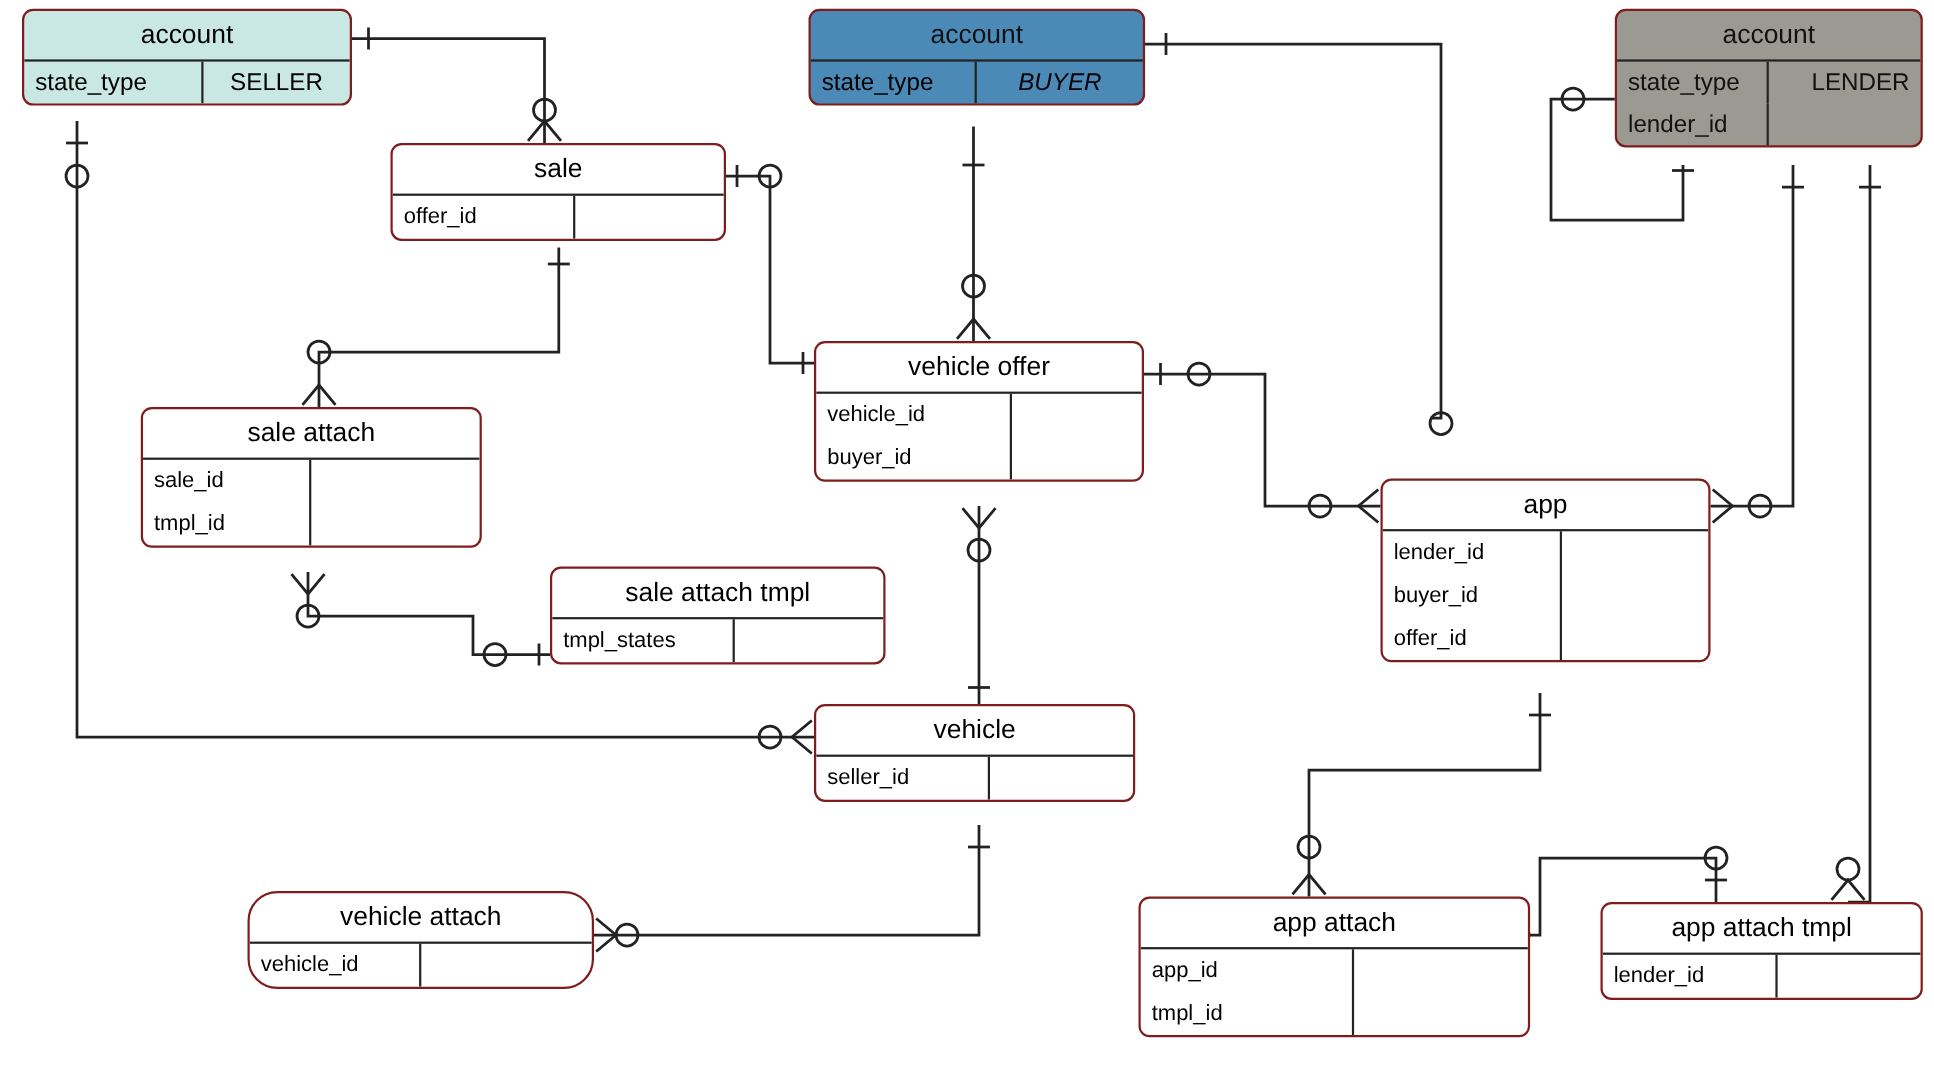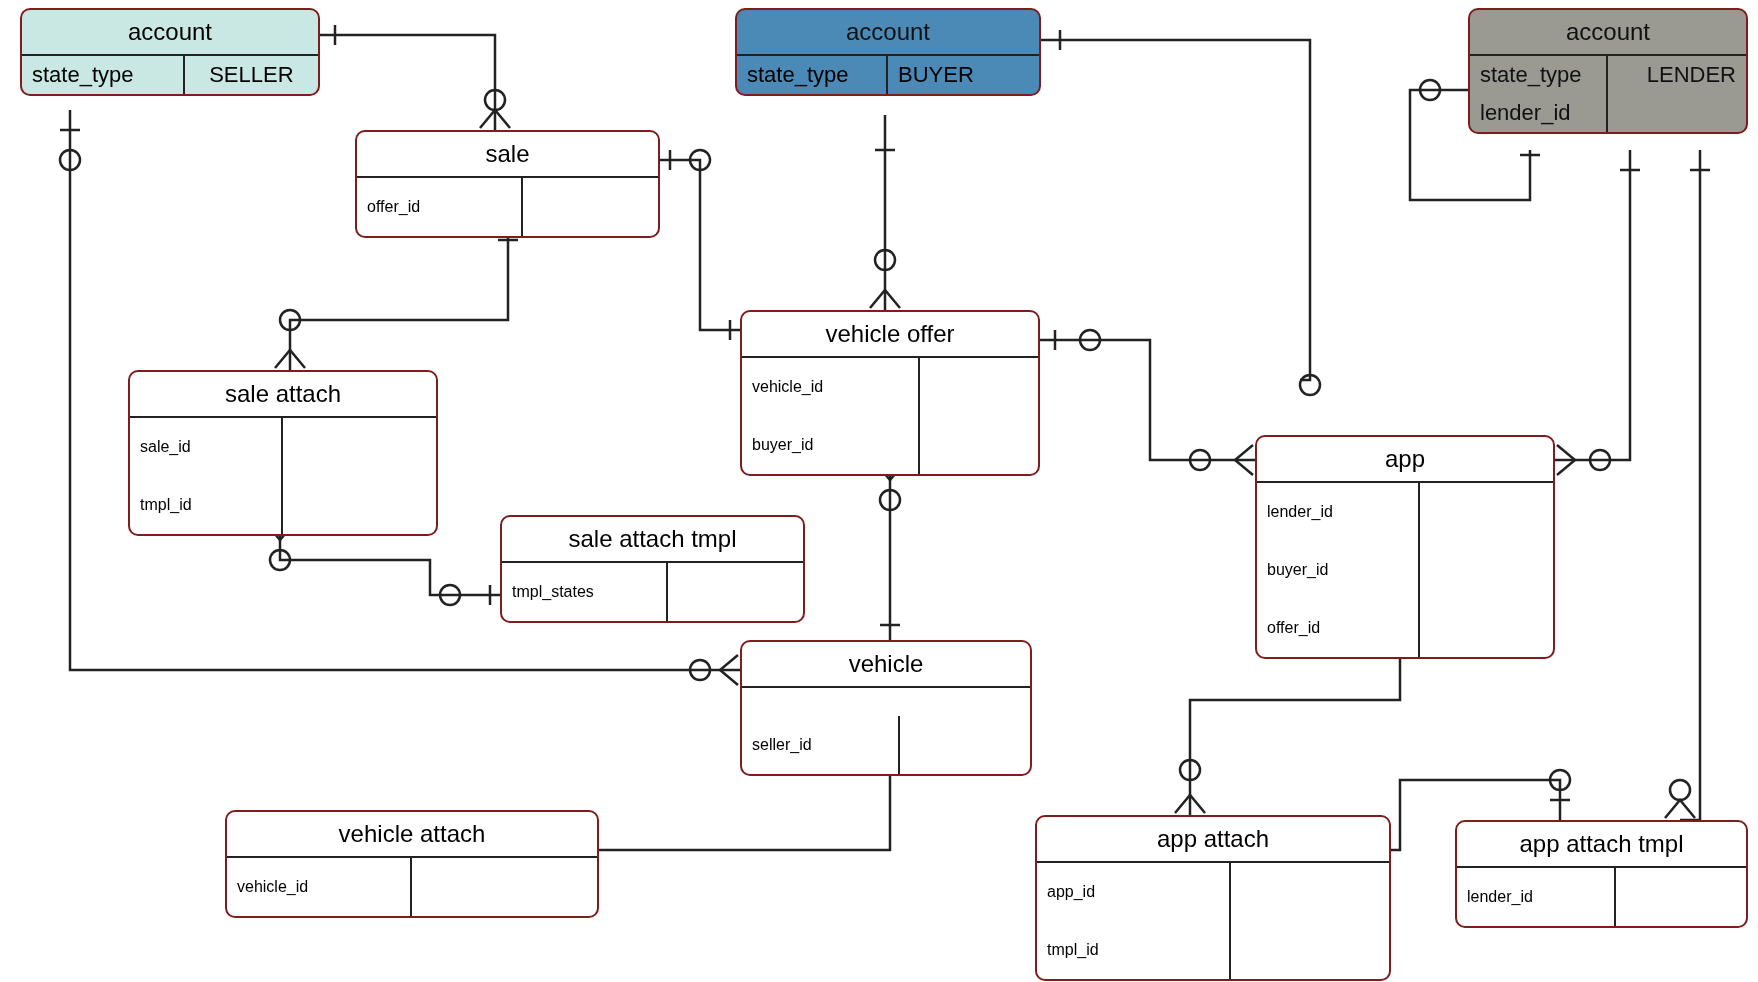--- a/index.html
+++ b/index.html
@@ -49,22 +49,22 @@
   .entity .attrs {
     display: flex;
   }
   .entity .attrs .col {
     box-sizing: border-box;
   }
   .entity .attrs .col.left {
     border-right: 2px solid #222;
   }
   .entity .attrs .attr {
-    font-size: 16px;
-    padding: 20px 10px;
+    font-size: 20px;
+    padding: 8px 10px;
   }
   
   .seller { background: #c9e8e3; }
   .buyer  { background: #4b89b7; }
   .lender { background: #9a9a93; }
   .lender .title, .lender .row .cell { color: #111; }
   .buyer .title { color: #111; }
 </style>
 </head>
 <body>
@@ -167,21 +167,21 @@
     <div class="row">
       <div class="cell" style="width:55%;">state_type</div>
       <div class="cell" style="width:45%; text-align:center;">SELLER</div>
     </div>
   </div>
 
   <div class="entity buyer" style="left:735px; top:8px; width:306px;">
     <div class="title">account</div>
     <div class="row">
       <div class="cell" style="width:50%;">state_type</div>
-      <div class="cell" style="width:50%; text-align:left;">BUYER</div>
+      <div class="cell" style="width:50%; text-align:center;font-style:italic;">BUYER</div>
     </div>
   </div>
 
   <div class="entity lender" style="left:1468px; top:8px; width:280px;">
     <div class="title">account</div>
     <div class="row">
       <div class="cell" style="width:50%;">state_type</div>
       <div class="cell" style="width:50%; text-align:right;">LENDER</div>
     </div>
     <div class="row">
@@ -228,28 +228,28 @@
         <div class="attr">vehicle_id</div>
         <div class="attr">buyer_id</div>
       </div>
       <div class="col" style="width:40%;"></div>
     </div>
   </div>
 
   <div class="entity" style="left:740px; top:640px; width:292px;">
     <div class="title">vehicle</div>
     <div class="attrs">
-      <div class="col left" style="width:55%;margin-top:28px;">
+      <div class="col left" style="width:55%;">
         <div class="attr">seller_id</div>
       </div>
       <div class="col" style="width:45%;"></div>
     </div>
   </div>
 
-  <div class="entity" style="left:225px; top:810px; width:374px;">
+  <div class="entity" style="left:225px; top:810px; width:315px;border-radius:27px;">
     <div class="title">vehicle attach</div>
     <div class="attrs">
       <div class="col left" style="width:50%;">
         <div class="attr">vehicle_id</div>
       </div>
       <div class="col" style="width:50%;"></div>
     </div>
   </div>
 
   <div class="entity" style="left:1255px; top:435px; width:300px;">

